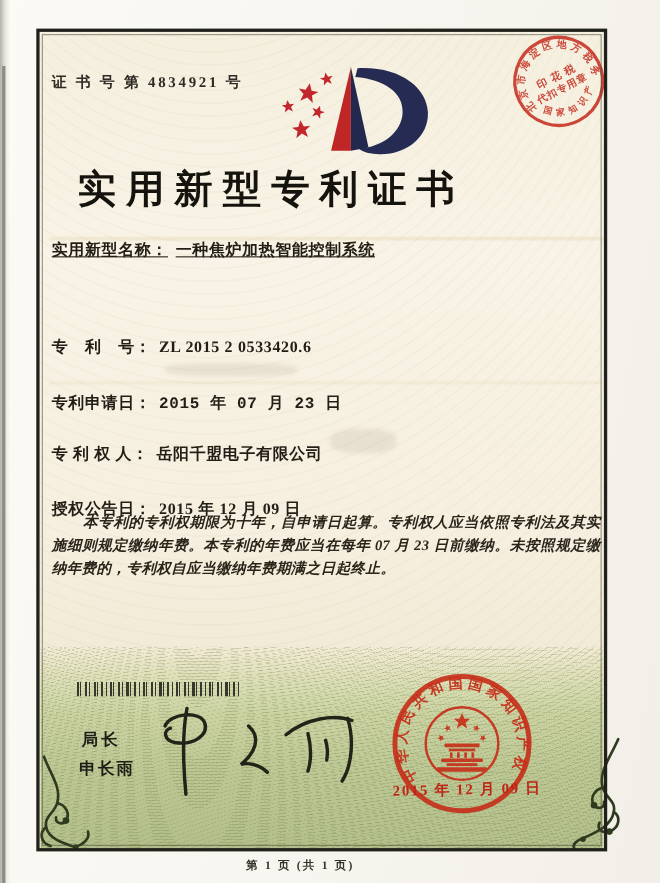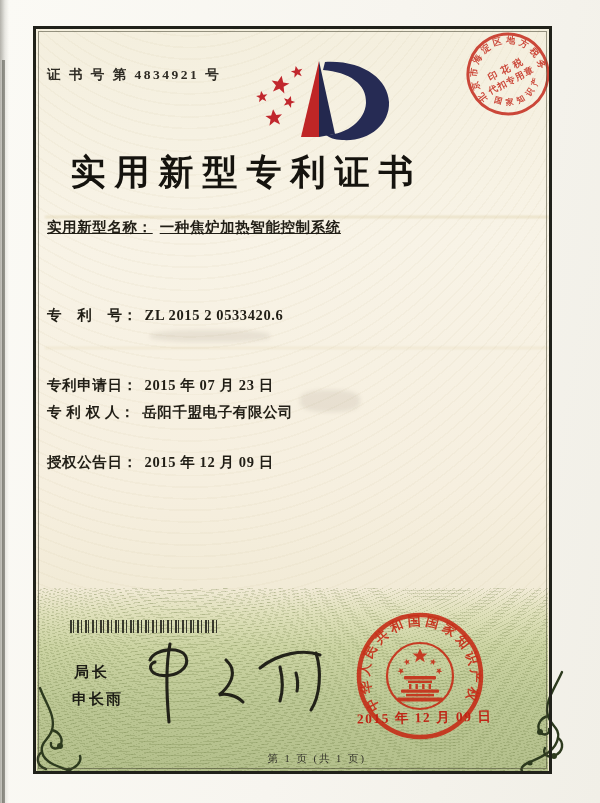--- a/index.html
+++ b/index.html
@@ -43,21 +43,21 @@
   .rname{left:72px;top:690px;font-size:15px;font-weight:700;letter-spacing:2px;color:#1e1e16;z-index:2;}
   .sigsvg{left:122px;top:636px;z-index:2;}
   .barcode{left:70px;top:620px;width:149px;height:13px;opacity:.88;z-index:2;
     background-image:
       repeating-linear-gradient(90deg,#23231b 0 2px,rgba(0,0,0,0) 2px 3px,#23231b 3px 4px,rgba(0,0,0,0) 4px 7px,#23231b 7px 9px,rgba(0,0,0,0) 9px 11px,#23231b 11px 12px,rgba(0,0,0,0) 12px 15px);}
   .sealsvg{left:352px;top:608px;z-index:2;opacity:.95;}
   .sealdate{left:357px;top:709px;font-size:13.5px;font-weight:700;letter-spacing:1.5px;
     color:#bf2414;z-index:4;white-space:nowrap;transform:rotate(-1.2deg);}
   .taxsvg{left:461px;top:27px;z-index:2;opacity:.92;}
   .logosvg{left:245px;top:55px;z-index:2;}
-  .footer{left:180px;top:752px;width:186px;text-align:right;font-size:10.5px;font-weight:400;
+  .footer{left:180px;top:780px;width:186px;text-align:center;font-size:10.5px;font-weight:700;
     letter-spacing:2px;color:#33322a;z-index:2;}
   .floursvg{z-index:2;}
 </style>
 </head>
 <body>
 
 <div class="page">
 
   <div class="abs paper"></div>
   <div class="abs green-zone"></div>
@@ -108,31 +108,32 @@
   </svg>
 
   <div class="abs title">实用新型专利证书</div>
 
   <div class="abs frow" style="top:218px;text-decoration:underline;">
     <span class="lbl">实用新型名称：</span><span class="val">一种焦炉加热智能控制系统</span>
   </div>
   <div class="abs frow" style="top:306px;">
     <span class="lbl">专　利　号：</span><span class="val">ZL 2015 2 0533420.6</span>
   </div>
-  <div class="abs frow" style="top:376px;">
+  <div class="abs frow" style="top:357px;font-family:Liberation Mono, monospace;">
     <span class="lbl">专利申请日：</span><span class="val">2015 年 07 月 23 日</span>
   </div>
   <div class="abs frow" style="top:403px;text-align:center;">
     <span class="lbl">专 利 权 人：</span><span class="val">岳阳千盟电子有限公司</span>
   </div>
   <div class="abs frow" style="top:443px;margin-top:10px;">
     <span class="lbl">授权公告日：</span><span class="val">2015 年 12 月 09 日</span>
   </div>
 
   <div class="abs paras">
+    <p>本专利的专利权期限为十年，自申请日起算。专利权人应当依照专利法及其实施细则规定缴纳年费。本专利的年费应当在每年 07 月 23 日前缴纳。未按照规定缴纳年费的，专利权自应当缴纳年费期满之日起终止。</p>
   </div>
 
   <div class="abs barcode"></div>
 
   <div class="abs role">局长</div>
   <div class="abs rname">申长雨</div>
 
   <svg class="abs sigsvg" width="218" height="92" viewBox="0 0 218 92">
     <g fill="none" stroke="#16150f" stroke-width="3.1" stroke-linecap="round" opacity=".92">
       <path d="M 48,8 C 44,28 44,54 47,86"></path>

